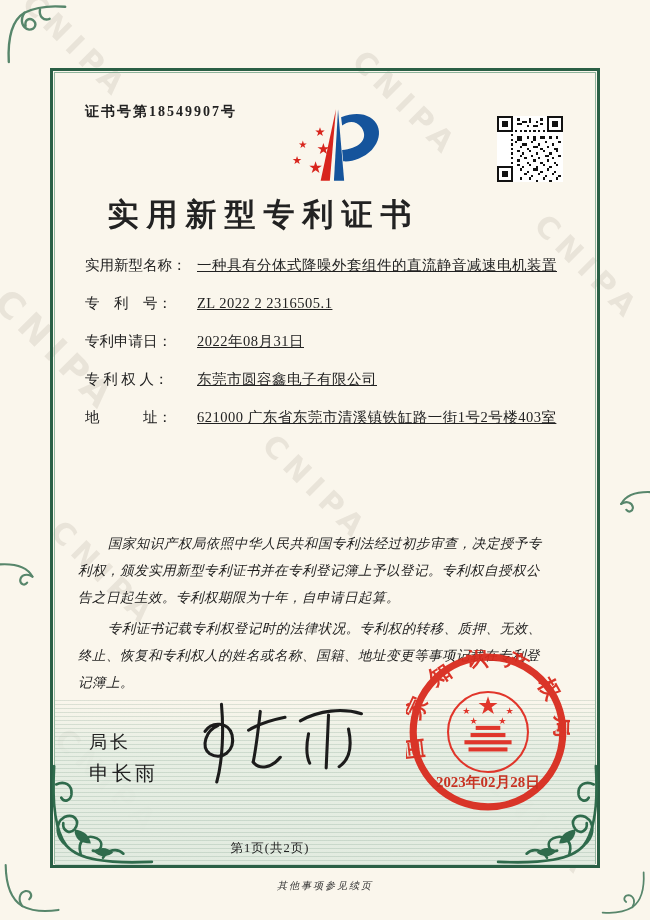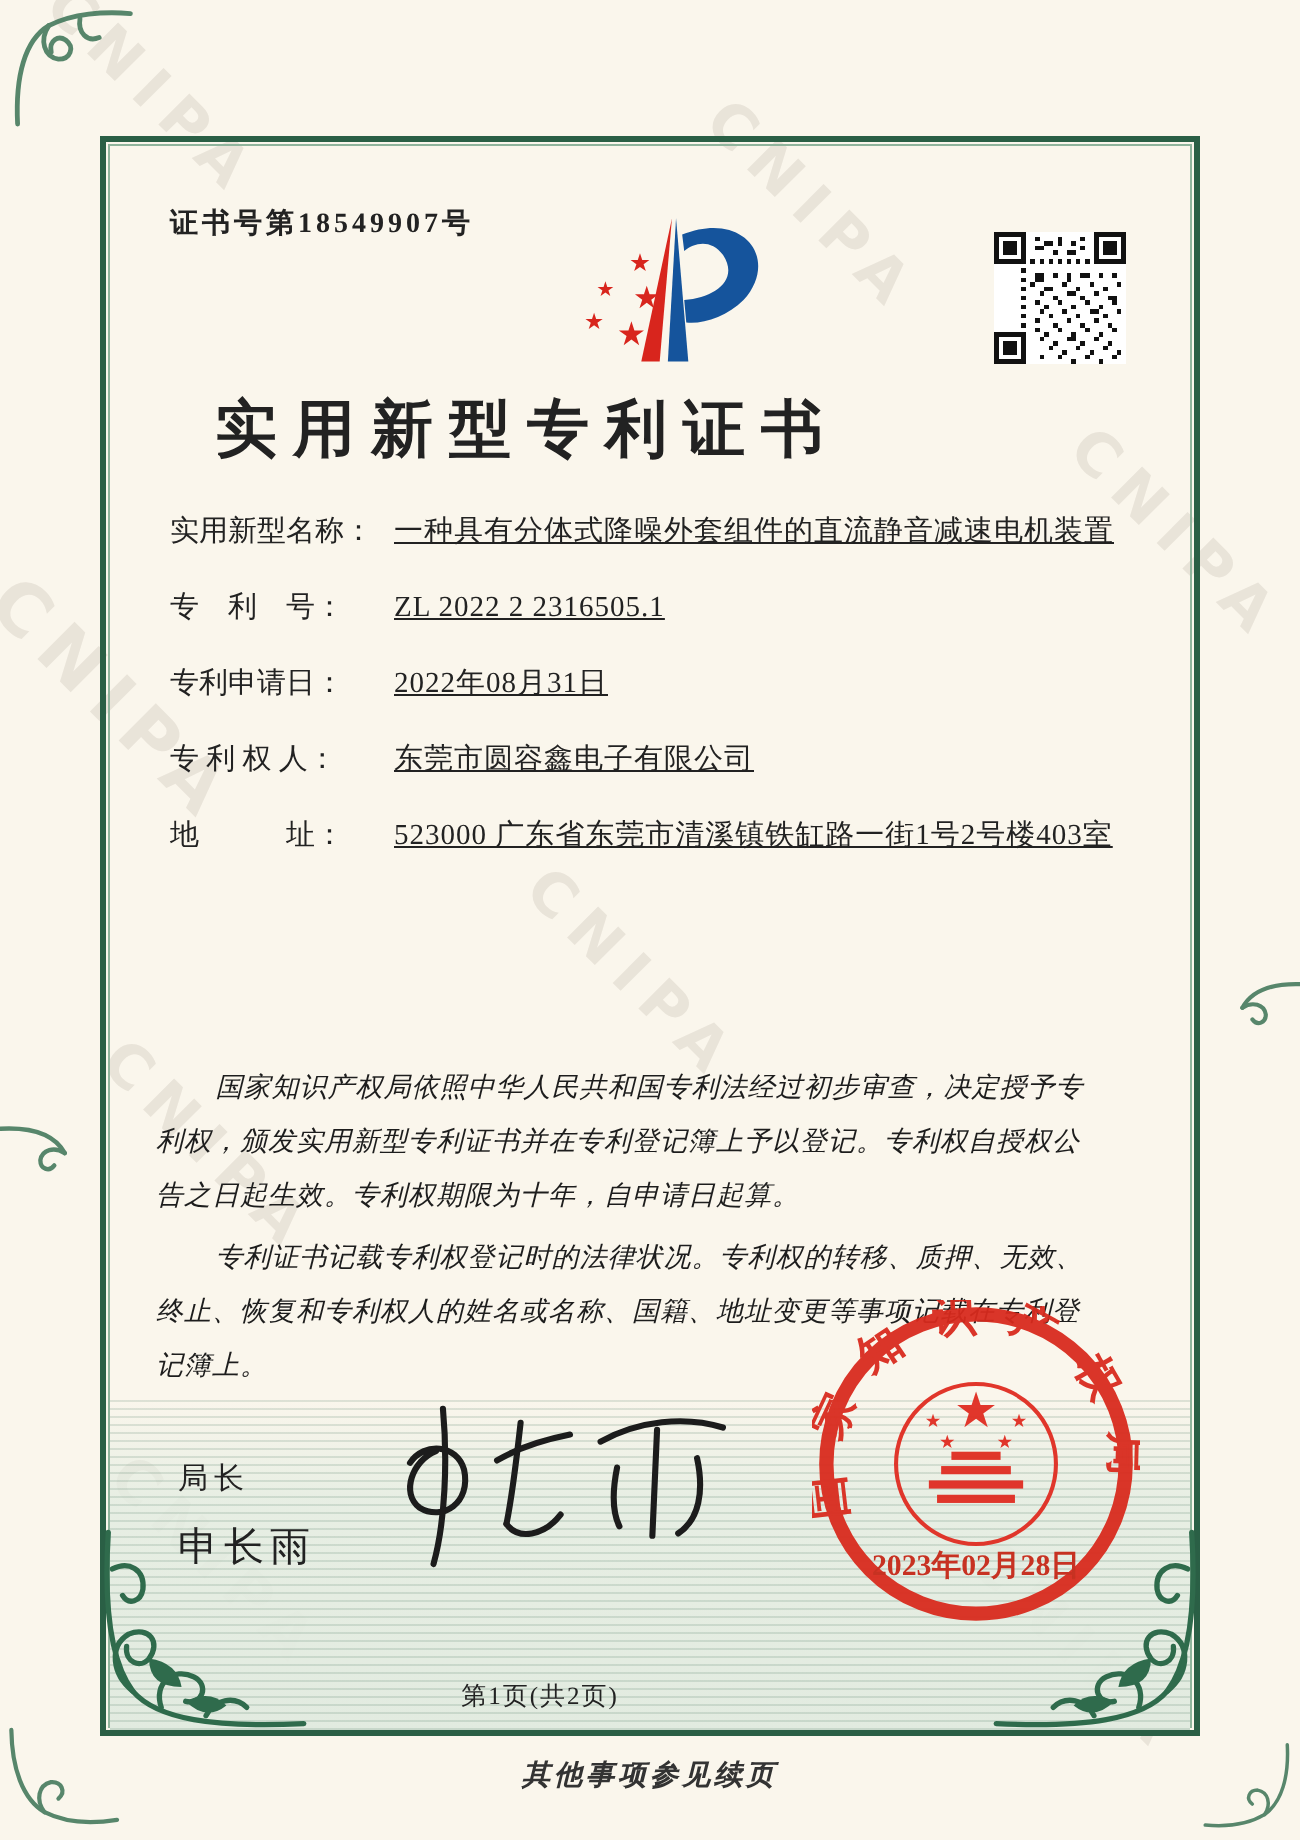--- a/index.html
+++ b/index.html
@@ -35,30 +35,30 @@
   .fields{position:absolute;left:85px;top:256px;width:490px;z-index:2;}
   .field-row{height:22px;margin-bottom:16px;font-size:14.5px;white-space:nowrap;}
   .field-label{display:inline-block;min-width:112px;}
   .field-value{letter-spacing:0.5px;text-decoration:underline;}
   .grant-col2{display:inline-block;margin-left:58px;}
 
   .body-text{position:absolute;left:78px;top:530px;width:474px;z-index:2;
              font-size:13.5px;line-height:27px;font-style:italic;color:#1d1d1d;}
   .body-text p{margin:0 0 4px 0;text-indent:2.2em;letter-spacing:0.5px;}
 
-  .sig-title{position:absolute;left:89px;top:730px;font-size:15px;letter-spacing:3px;z-index:3;}
+  .sig-title{position:absolute;left:89px;top:730px;font-size:18px;letter-spacing:3px;z-index:3;}
   .sig-name{position:absolute;left:89px;top:760px;font-size:20px;letter-spacing:3px;z-index:3;}
   .sig-script{position:absolute;left:185px;top:692px;width:200px;height:100px;z-index:3;}
 
   .seal{position:absolute;left:406px;top:650px;width:164px;height:164px;z-index:5;opacity:0.94;}
 
   .page-no{position:absolute;left:0;top:840px;width:540px;text-align:center;
            font-size:12.5px;letter-spacing:1px;z-index:3;}
   .note{position:absolute;left:0;top:879px;width:650px;text-align:center;
-        font-size:14px;font-style:italic;letter-spacing:2px;color:#333;z-index:2;font-weight:bold;}
+        font-size:10px;font-style:italic;letter-spacing:2px;color:#333;z-index:2;}
 
   .flourish{position:absolute;z-index:4;pointer-events:none;}
   .fl-bl{left:46px;top:758px;width:112px;height:112px;}
   .fl-br{left:492px;top:758px;width:112px;height:112px;transform:scaleX(-1);}
   .orn{position:absolute;z-index:0;opacity:0.8;pointer-events:none;}
 </style>
 </head>
 <body>
 
 <div class="page">
@@ -240,21 +240,21 @@
     <div class="field-row">
       <span class="field-label">专　利　号：</span><span class="field-value">ZL 2022 2 2316505.1</span>
     </div>
     <div class="field-row">
       <span class="field-label">专利申请日：</span><span class="field-value">2022年08月31日</span>
     </div>
     <div class="field-row">
       <span class="field-label">专 利 权 人：</span><span class="field-value">东莞市圆容鑫电子有限公司</span>
     </div>
     <div class="field-row">
-      <span class="field-label">地　　　址：</span><span class="field-value">523000 广东省东莞市清溪镇铁缸路一街1号2号楼403室</span>
+      <span class="field-label">地　　　址：</span><span class="field-value">621000 广东省东莞市清溪镇铁缸路一街1号2号楼403室</span>
     </div>
   </div>
 
   <div class="body-text">
     <p>国家知识产权局依照中华人民共和国专利法经过初步审查，决定授予专利权，颁发实用新型专利证书并在专利登记簿上予以登记。专利权自授权公告之日起生效。专利权期限为十年，自申请日起算。</p>
     <p>专利证书记载专利权登记时的法律状况。专利权的转移、质押、无效、终止、恢复和专利权人的姓名或名称、国籍、地址变更等事项记载在专利登记簿上。</p>
   </div>
 
   <div class="sig-title">局长</div>
   <div class="sig-name">申长雨</div>

